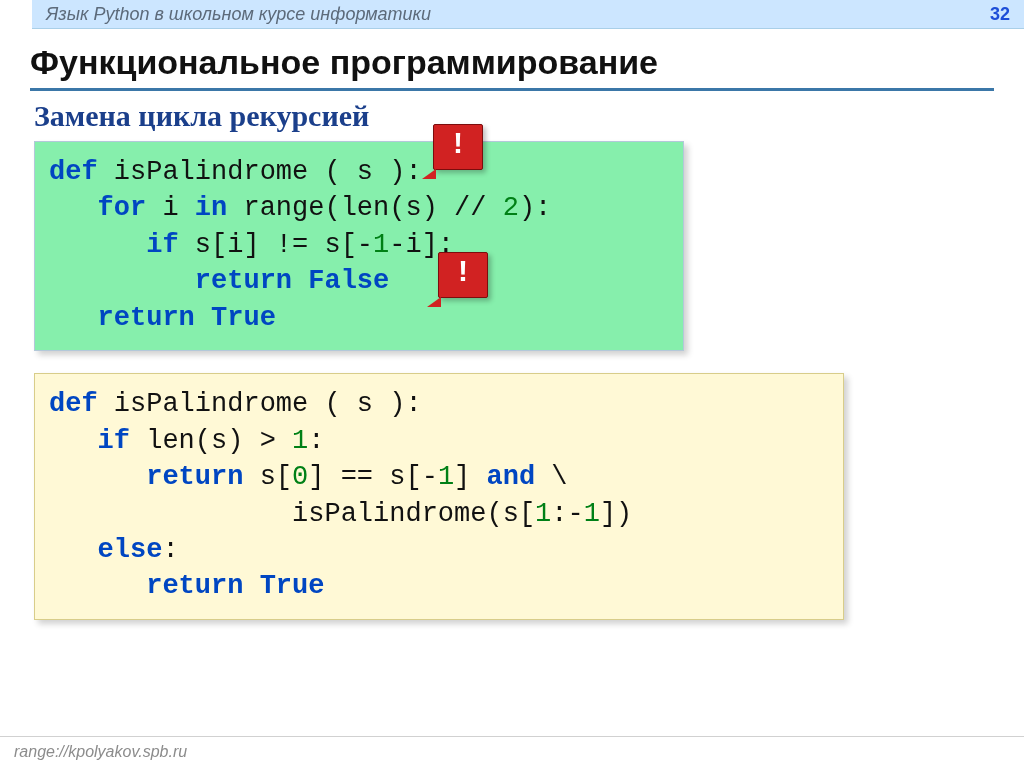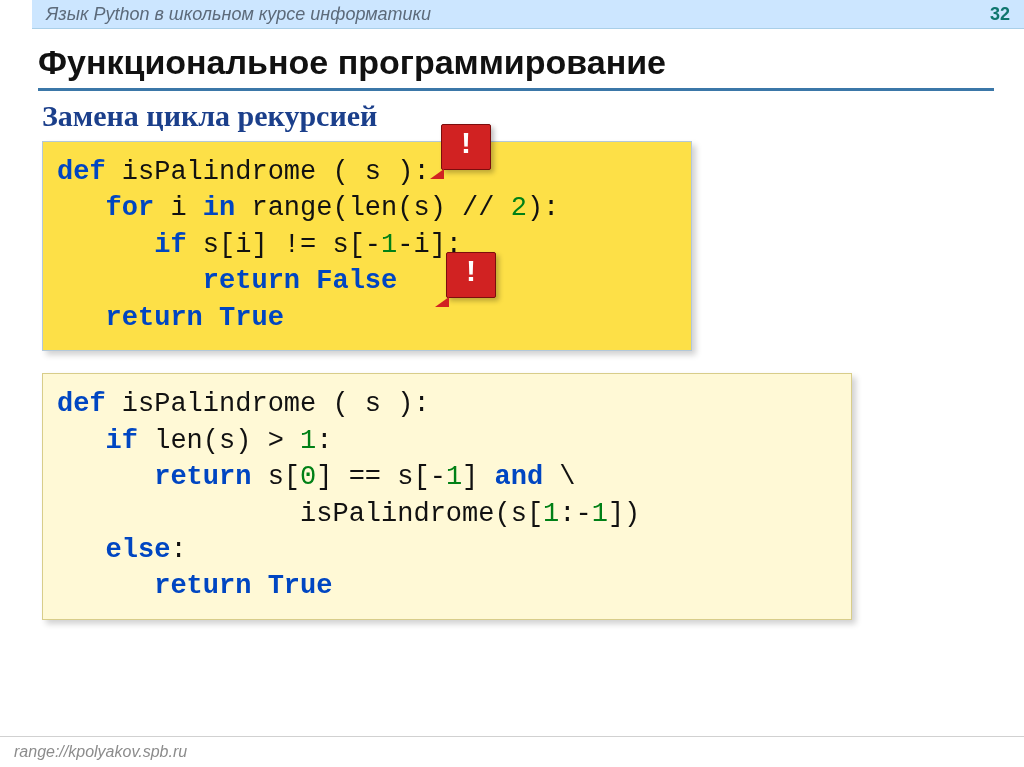--- a/index.html
+++ b/index.html
@@ -22,24 +22,24 @@
     justify-content: space-between;
     font-size: 18px;
     color: #5c6a7a;
     font-style: italic;
     font-weight: 500;
     margin-left: 32px;
   }
   .topbar .page {
     font-style: normal;
     font-weight: bold;
-    color: #0f766e;
+    color: #1d4ed8;
   }
   .content {
-    padding: 10px 30px 0 38px;
+    padding: 10px 30px 0 30px;
   }
   .h1 {
     font-size: 34px;
     font-weight: bold;
     color: #111;
     border-bottom: 3px solid #3b77a8;
     padding-bottom: 6px;
     margin: 4px 0 8px 0;
   }
   .h2 {
@@ -54,21 +54,21 @@
     border: 1px solid;
     padding: 12px 14px 14px 14px;
     font-family: "Courier New", monospace;
     font-size: 27px;
     line-height: 1.35;
     white-space: pre;
     box-shadow: 4px 4px 6px rgba(0,0,0,0.18);
     margin-left: 4px;
   }
   .codebox.blue {
-    background: #fde047;
+    background: #86efac;
     border-color: #b3c8d9;
     width: 620px;
     margin-bottom: 22px;
   }
   .codebox.yellow {
     background: #fff9d6;
     border-color: #d8cd8a;
     width: 780px;
   }
   .kw { color: #0046c2; font-weight: bold; }

